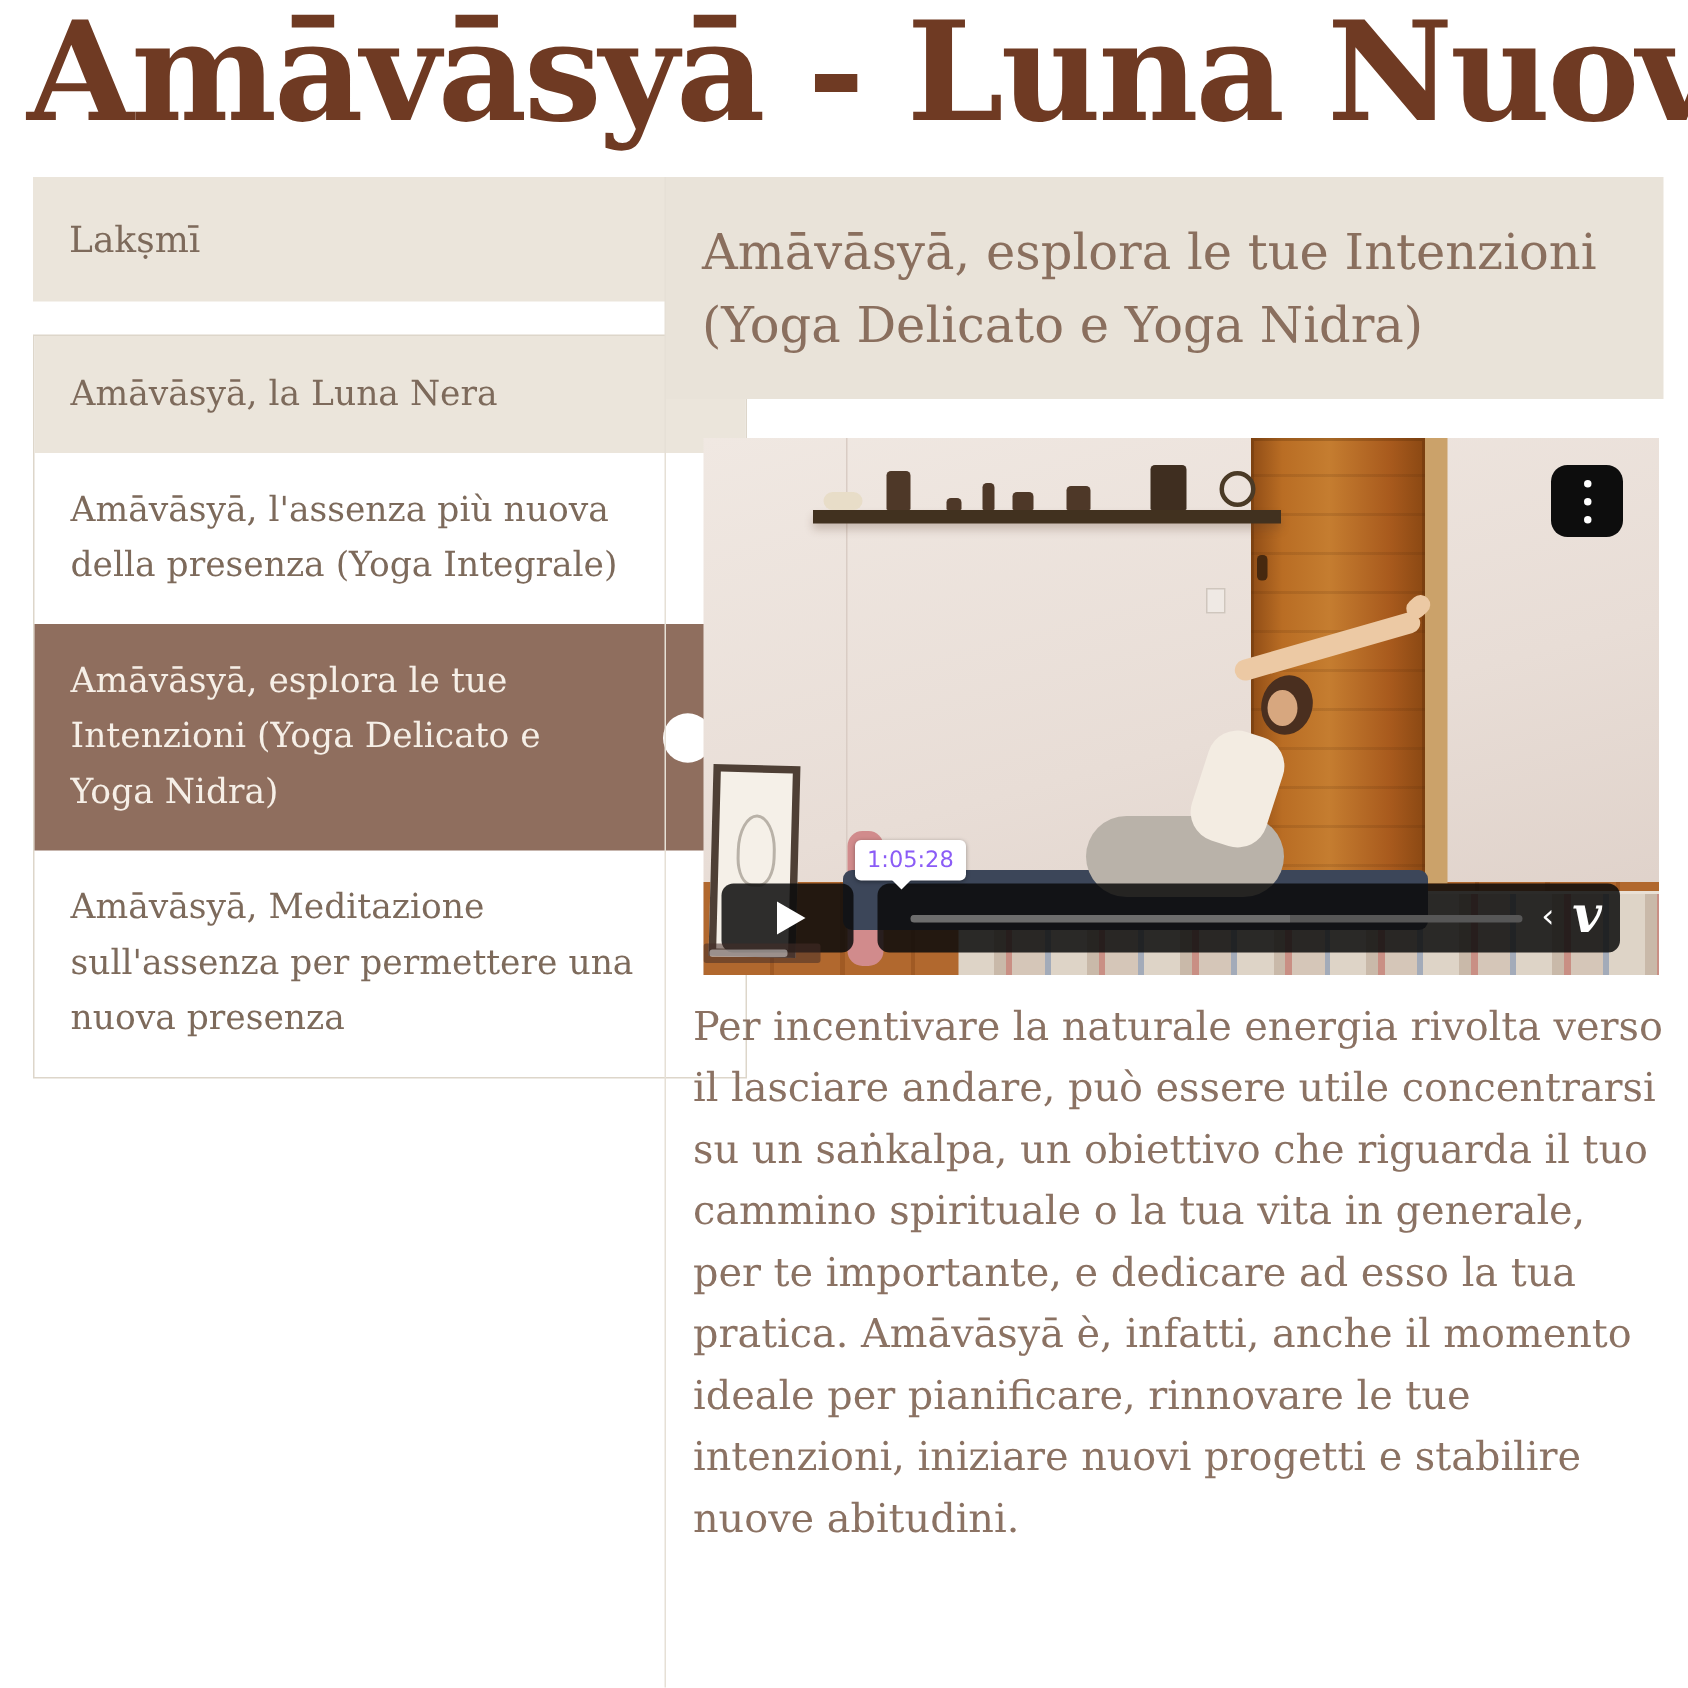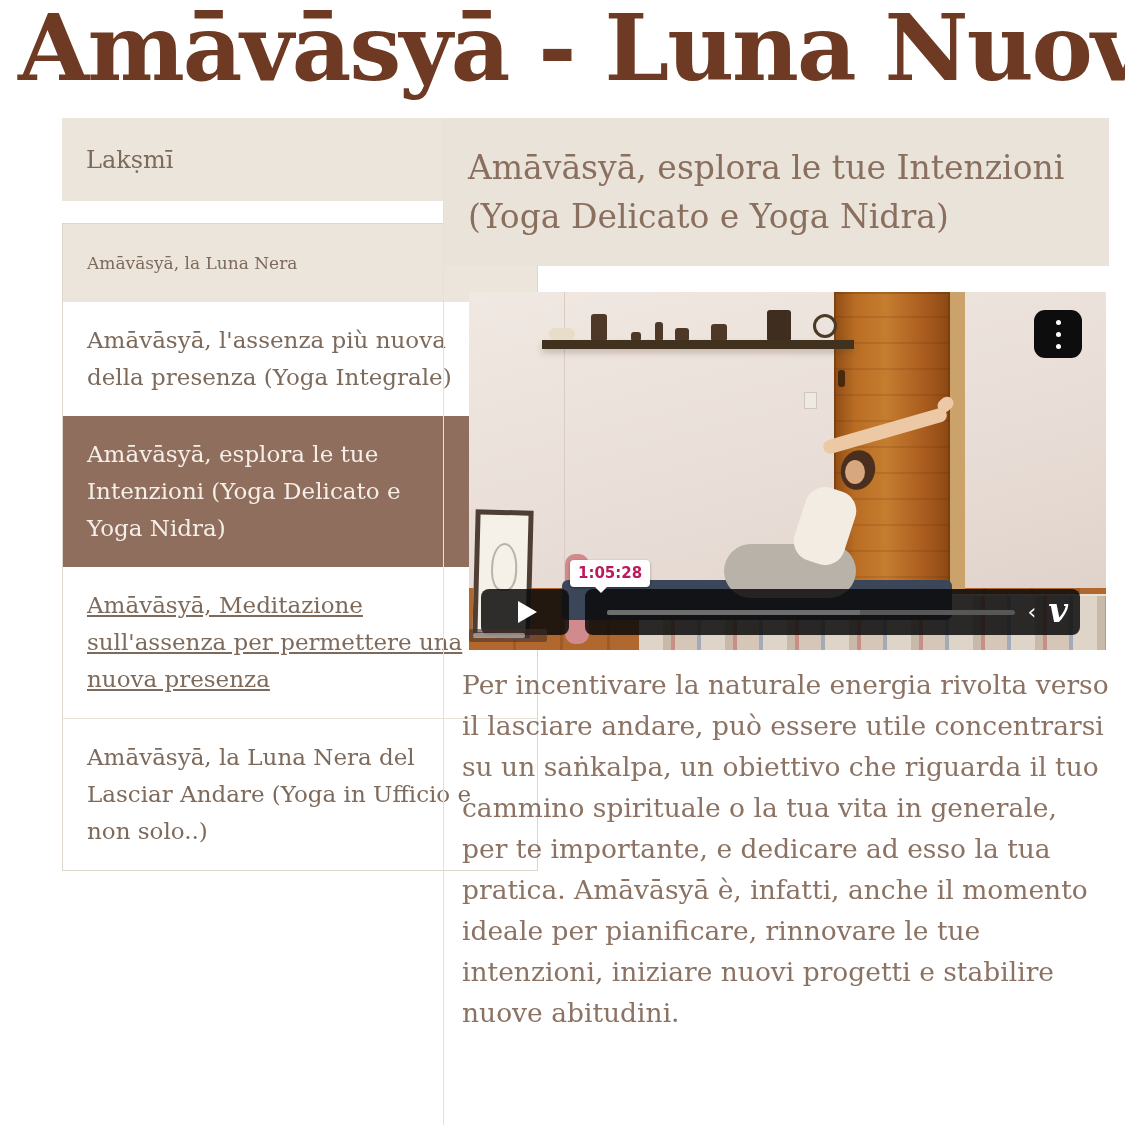--- a/index.html
+++ b/index.html
@@ -4,26 +4,26 @@
 <style>
   * { margin:0; padding:0; box-sizing:border-box; }
   html,body { width:1125px; height:1125px; background:#ffffff; overflow:hidden;
               font-family:"DejaVu Serif","Liberation Serif",serif; }
 
   
   .page-title { position:absolute; left:18px; top:-8px; font-size:92px; line-height:112px;
                 color:#6f3a23; letter-spacing:-2px; white-space:nowrap; }
 
   
-  .sidebar { position:absolute; left:22px; top:118px; width:476px;margin-left:40px; }
+  .sidebar { position:absolute; left:22px; top:118px; width:476px; }
   .side-box { height:83px; margin-bottom:24px; background:#ebe5db; display:flex;
               align-items:center; padding-left:24px; font-size:24px; color:#7d6a5b; cursor:pointer; }
   .side-group { border:1px solid #ddd6ca; background:#fff; margin-top:-2px; }
   .side-group-header { height:78px; background:#ebe5db; display:flex; align-items:center;
-                       padding-left:24px; font-size:17px; color:#7d6a5b; cursor:pointer; }
+                       padding-left:24px; font-size:23px; color:#7d6a5b; cursor:pointer; }
   .side-item { padding:20px 40px 20px 24px; font-size:23px; line-height:37px; color:#7d6a5b;
                border-top:1px solid #e7e1d7; cursor:pointer; position:relative; }
   .side-item.selected { background:#8f6e5e; color:#f6efe7; border-top:none; padding-right:78px; }
   .now-playing-dot { position:absolute; right:22px; top:50%; transform:translateY(-50%);
                      width:33px; height:33px; border-radius:50%; background:#ffffff; }
 
   
   .main { position:absolute; left:443px; top:118px; width:665px; height:1007px;
           border-left:1px solid #e6e0d6; }
   .main-heading { width:665px; background:#e9e3d9; padding:25px 24px; font-size:33px;
@@ -81,22 +81,22 @@
   .vc-main { position:absolute; left:116px; top:297px; width:495px; height:46px; background:rgba(10,10,10,.85);
              border-radius:8px; display:flex; align-items:center; padding:0 12px; }
   .vc-track { flex:1; height:5px; background:#575757; border-radius:3px; margin:0 12px 0 10px;
               position:relative; overflow:hidden; cursor:pointer; }
   .vc-buffer { position:absolute; left:0; top:0; height:100%; width:62%; background:#6d6d6d; }
   .vc-chevron { color:#ffffff; font-size:22px; line-height:22px; margin-right:12px;
                 font-family:"DejaVu Sans",sans-serif; cursor:pointer; }
   .vc-vimeo { color:#ffffff; font-size:34px; font-style:italic; font-weight:bold; line-height:34px;
               transform:translateY(-2px); cursor:pointer; }
   .vc-tooltip { position:absolute; left:101px; top:268px; height:27px; background:#ffffff; border-radius:4px;
-                padding:0 8px; font-family:"DejaVu Sans",sans-serif; font-size:15px; font-weight:bold;
-                color:#be185d; line-height:27px; box-shadow:0 1px 3px rgba(0,0,0,.35); }
+                padding:0 8px; font-family:"DejaVu Sans",sans-serif; font-size:15px; font-weight:normal;
+                color:#8b5cf6; line-height:27px; box-shadow:0 1px 3px rgba(0,0,0,.35); }
   .vc-tooltip:after { content:""; position:absolute; left:24px; bottom:-6px; width:0; height:0;
                 border-left:7px solid transparent; border-right:7px solid transparent; border-top:7px solid #fff; }
   .v-watermark { position:absolute; left:0; bottom:8px; width:78px; height:13px;
                  background:rgba(70,45,40,.55); border-radius:2px; }
   .v-watermark:after { content:""; position:absolute; left:4px; top:4px; width:52px; height:5px;
                  background:rgba(255,255,255,.45); border-radius:2px; }
 </style>
 </head>
 <body>
 
@@ -105,22 +105,21 @@
 <nav class="sidebar">
   <div class="side-box">Lakṣmī</div>
 
   <div class="side-group">
     <div class="side-group-header">Amāvāsyā, la Luna Nera</div>
     <div class="side-item" style="border-top:none;">Amāvāsyā, l'assenza più nuova della presenza (Yoga Integrale)</div>
     <div class="side-item selected">
       <span>Amāvāsyā, esplora le tue Intenzioni (Yoga Delicato e Yoga Nidra)</span>
       <span class="now-playing-dot"></span>
     </div>
-    <div class="side-item" style="border-top:none;text-decoration:underline;">Amāvāsyā, Meditazione sull'assenza per permettere una nuova presenza</div>
-    <div class="side-item">Amāvāsyā, la Luna Nera del Lasciar Andare (Yoga in Ufficio e non solo..)</div>
+    <div class="side-item" style="border-top:none;">Amāvāsyā, Meditazione sull'assenza per permettere una nuova presenza</div>
   </div>
 </nav>
 
 <main class="main">
   <header class="main-heading">Amāvāsyā, esplora le tue Intenzioni (Yoga Delicato e Yoga Nidra)</header>
 
   <div class="video">
 
     <div class="v-corner"></div>
     <div class="v-floor"></div>

